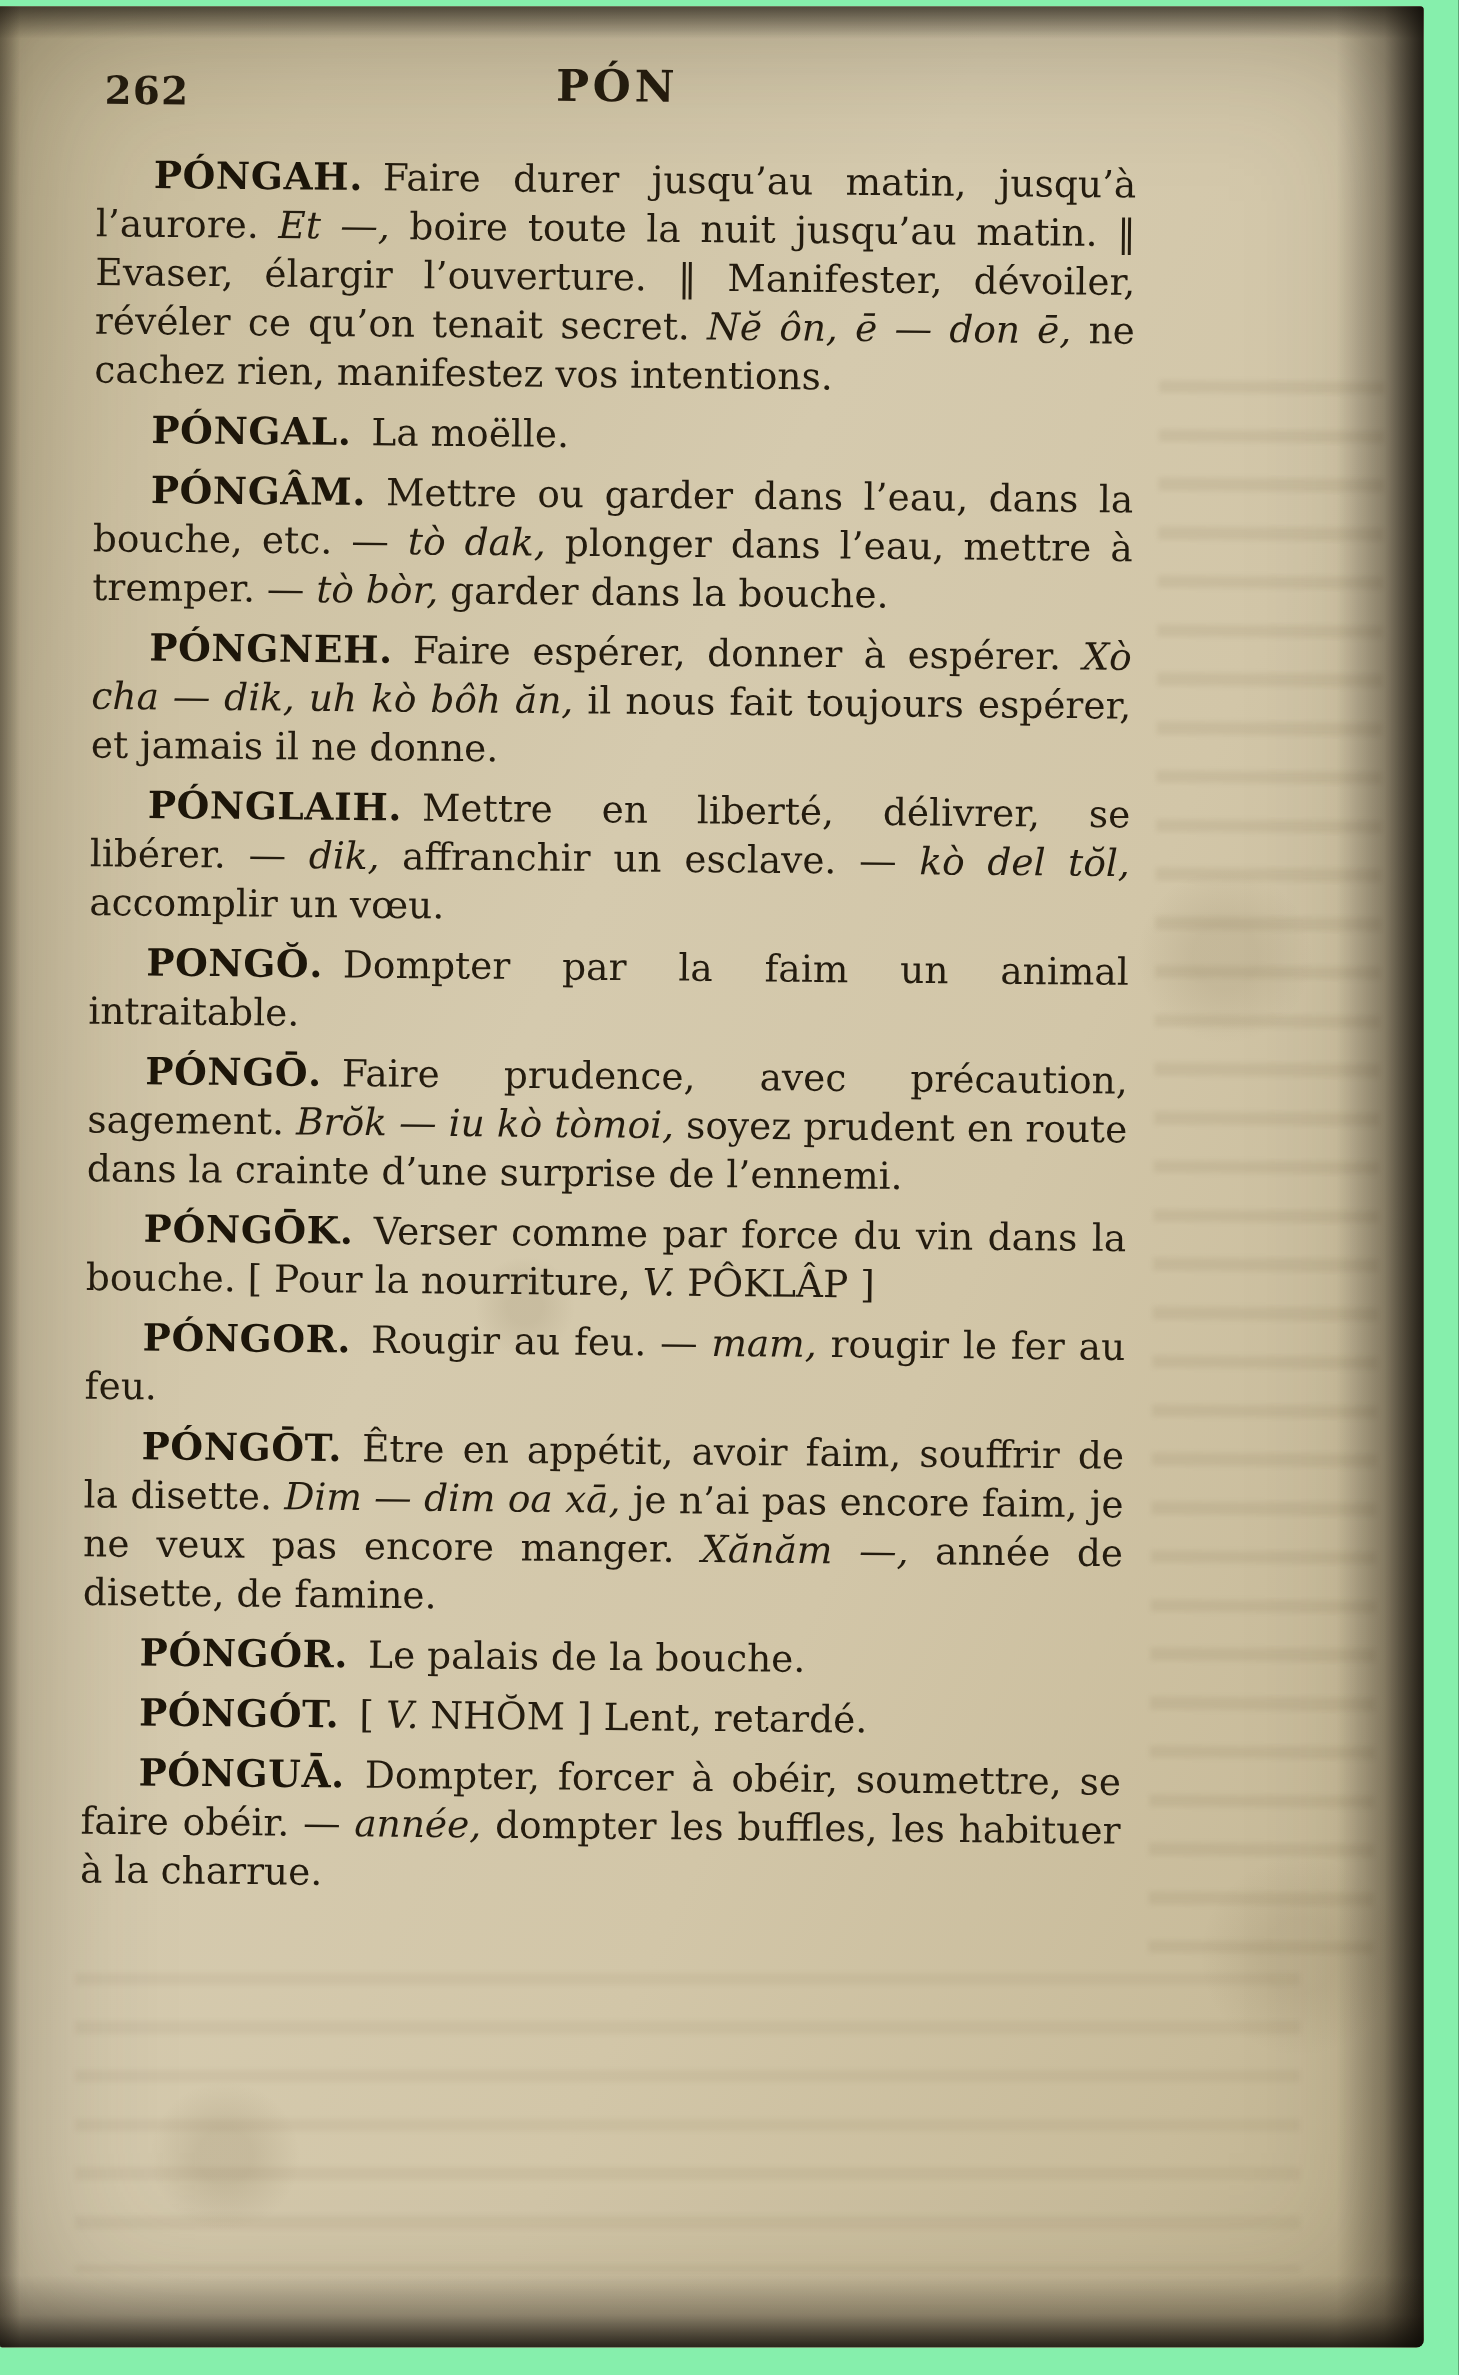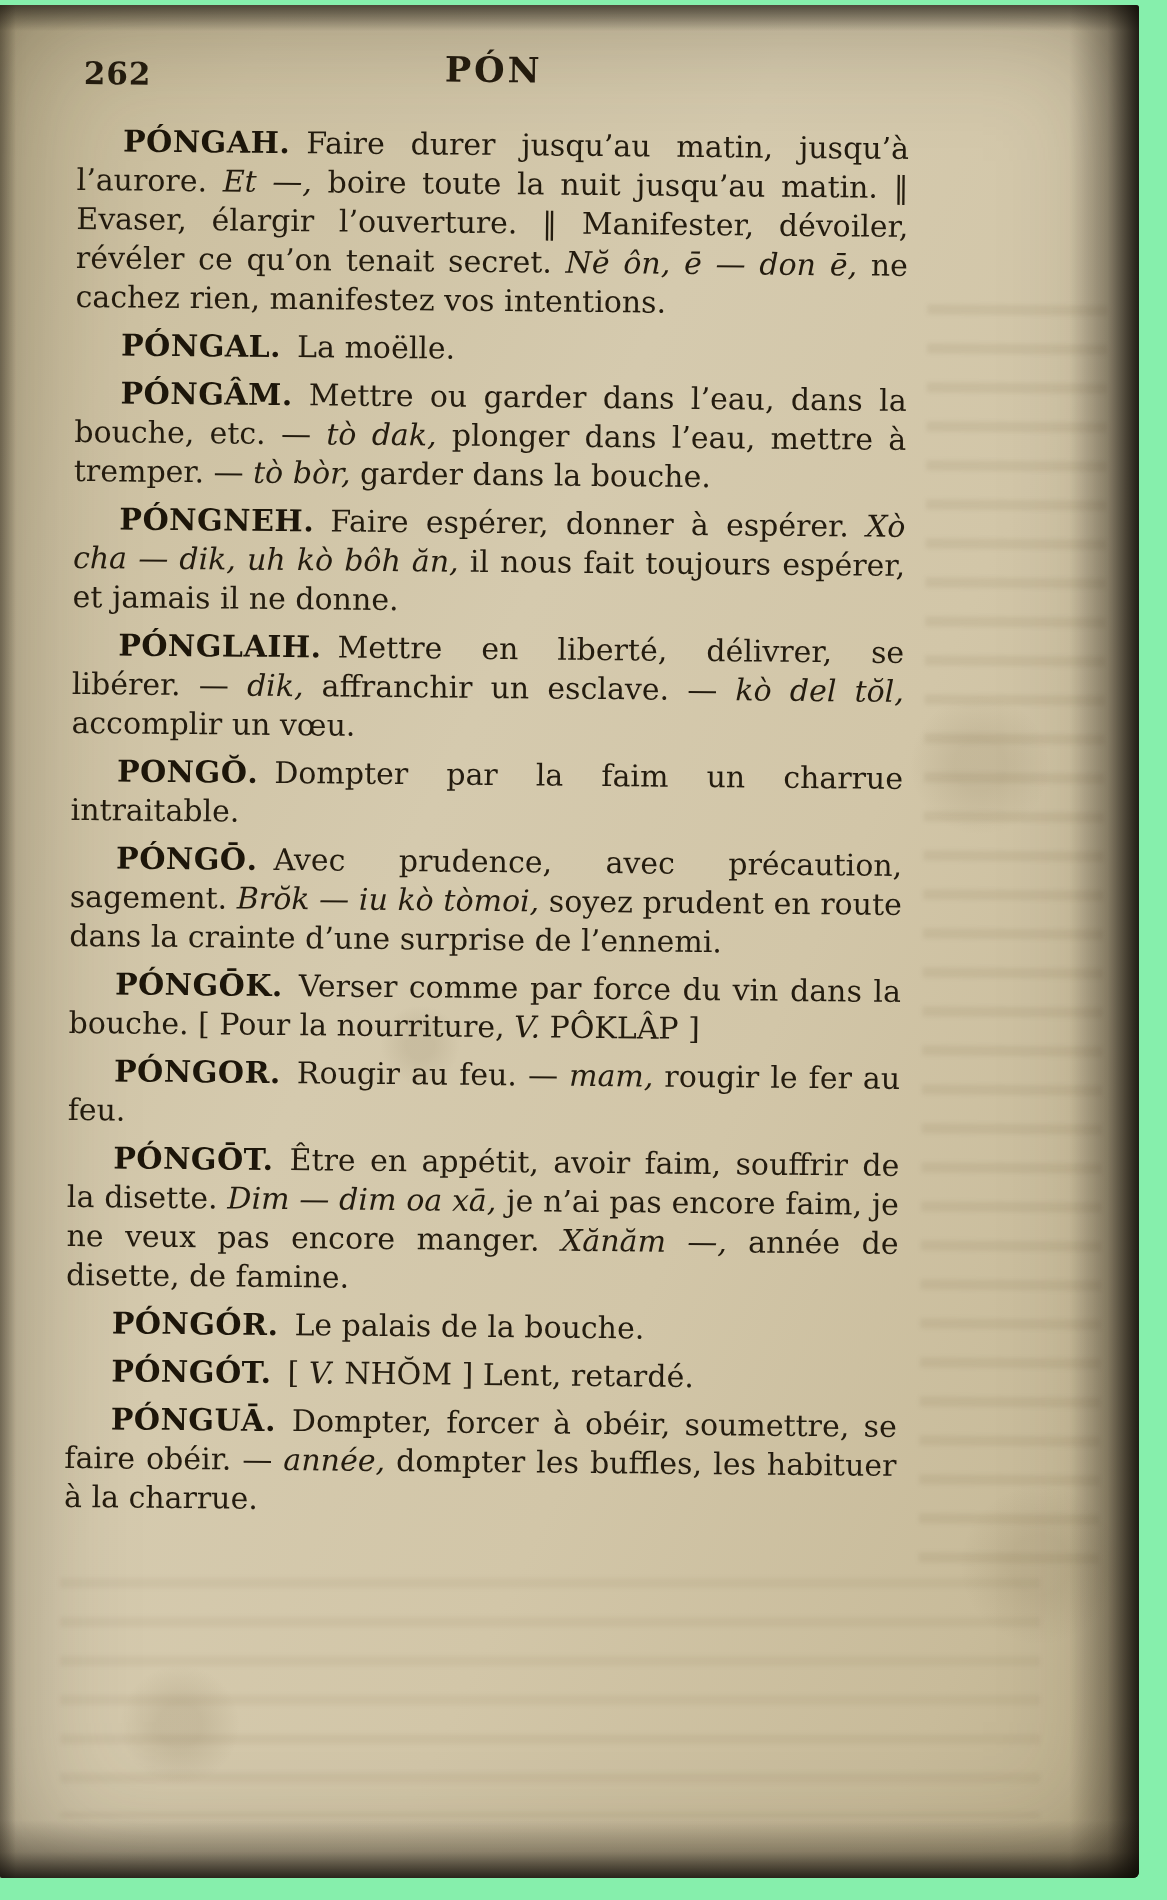--- a/index.html
+++ b/index.html
@@ -90,22 +90,22 @@
       <div class="header-row">
         <span class="page-number">262</span>
         <span class="running-head">PÓN</span>
       </div>
       <div class="entries">
           <p class="entry"><span class="hw">PÓNGAH.</span><span class="tx">Faire durer jusqu’au matin, jusqu’à l’aurore. </span><span class="it">Et —,</span><span class="tx"> boire toute la nuit jusqu’au matin. ‖ Evaser, élargir l’ouverture. ‖ Manifester, dévoiler, révéler ce qu’on tenait secret. </span><span class="it">Nĕ ôn, ē — don ē,</span><span class="tx"> ne cachez rien, manifestez vos intentions.</span></p>
           <p class="entry"><span class="hw">PÓNGAL.</span><span class="tx">La moëlle.</span></p>
           <p class="entry"><span class="hw">PÓNGÂM.</span><span class="tx">Mettre ou garder dans l’eau, dans la bouche, etc. — </span><span class="it">tò dak,</span><span class="tx"> plonger dans l’eau, mettre à tremper. — </span><span class="it">tò bòr,</span><span class="tx"> garder dans la bouche.</span></p>
           <p class="entry"><span class="hw">PÓNGNEH.</span><span class="tx">Faire espérer, donner à espérer. </span><span class="it">Xò cha — dik, uh kò bôh ăn,</span><span class="tx"> il nous fait toujours espérer, et jamais il ne donne.</span></p>
           <p class="entry"><span class="hw">PÓNGLAIH.</span><span class="tx">Mettre en liberté, délivrer, se libérer. — </span><span class="it">dik,</span><span class="tx"> affranchir un esclave. — </span><span class="it">kò del tŏl,</span><span class="tx"> accomplir un vœu.</span></p>
-          <p class="entry"><span class="hw">PONGŎ.</span><span class="tx">Dompter par la faim un charrue intraitable.</span></p>
-          <p class="entry"><span class="hw">PÓNGŌ.</span><span class="tx">Avec prudence, avec précaution, sagement. </span><span class="it">Brŏk — iu kò tòmoi,</span><span class="tx"> soyez prudent en route dans la crainte d’une surprise de l’ennemi.</span></p>
+          <p class="entry"><span class="hw">PONGŎ.</span><span class="tx">Dompter par la faim un animal intraitable.</span></p>
+          <p class="entry"><span class="hw">PÓNGŌ.</span><span class="tx">Faire prudence, avec précaution, sagement. </span><span class="it">Brŏk — iu kò tòmoi,</span><span class="tx"> soyez prudent en route dans la crainte d’une surprise de l’ennemi.</span></p>
           <p class="entry"><span class="hw">PÓNGŌK.</span><span class="tx">Verser comme par force du vin dans la bouche. [ Pour la nourriture, </span><span class="it">V.</span><span class="tx"> PÔKLÂP ]</span></p>
           <p class="entry"><span class="hw">PÓNGOR.</span><span class="tx">Rougir au feu. — </span><span class="it">mam,</span><span class="tx"> rougir le fer au feu.</span></p>
           <p class="entry"><span class="hw">PÓNGŌT.</span><span class="tx">Être en appétit, avoir faim, souffrir de la disette. </span><span class="it">Dim — dim oa xā,</span><span class="tx"> je n’ai pas encore faim, je ne veux pas encore manger. </span><span class="it">Xănăm —,</span><span class="tx"> année de disette, de famine.</span></p>
           <p class="entry"><span class="hw">PÓNGÓR.</span><span class="tx">Le palais de la bouche.</span></p>
           <p class="entry"><span class="hw">PÓNGÓT.</span><span class="tx">[ </span><span class="it">V.</span><span class="tx"> NHŎM ] Lent, retardé.</span></p>
           <p class="entry"><span class="hw">PÓNGUĀ.</span><span class="tx">Dompter, forcer à obéir, soumettre, se faire obéir. — </span><span class="it">année,</span><span class="tx"> dompter les buffles, les habituer à la charrue.</span></p>
         </div>
     </div>
 
     <div class="vignette"></div>

